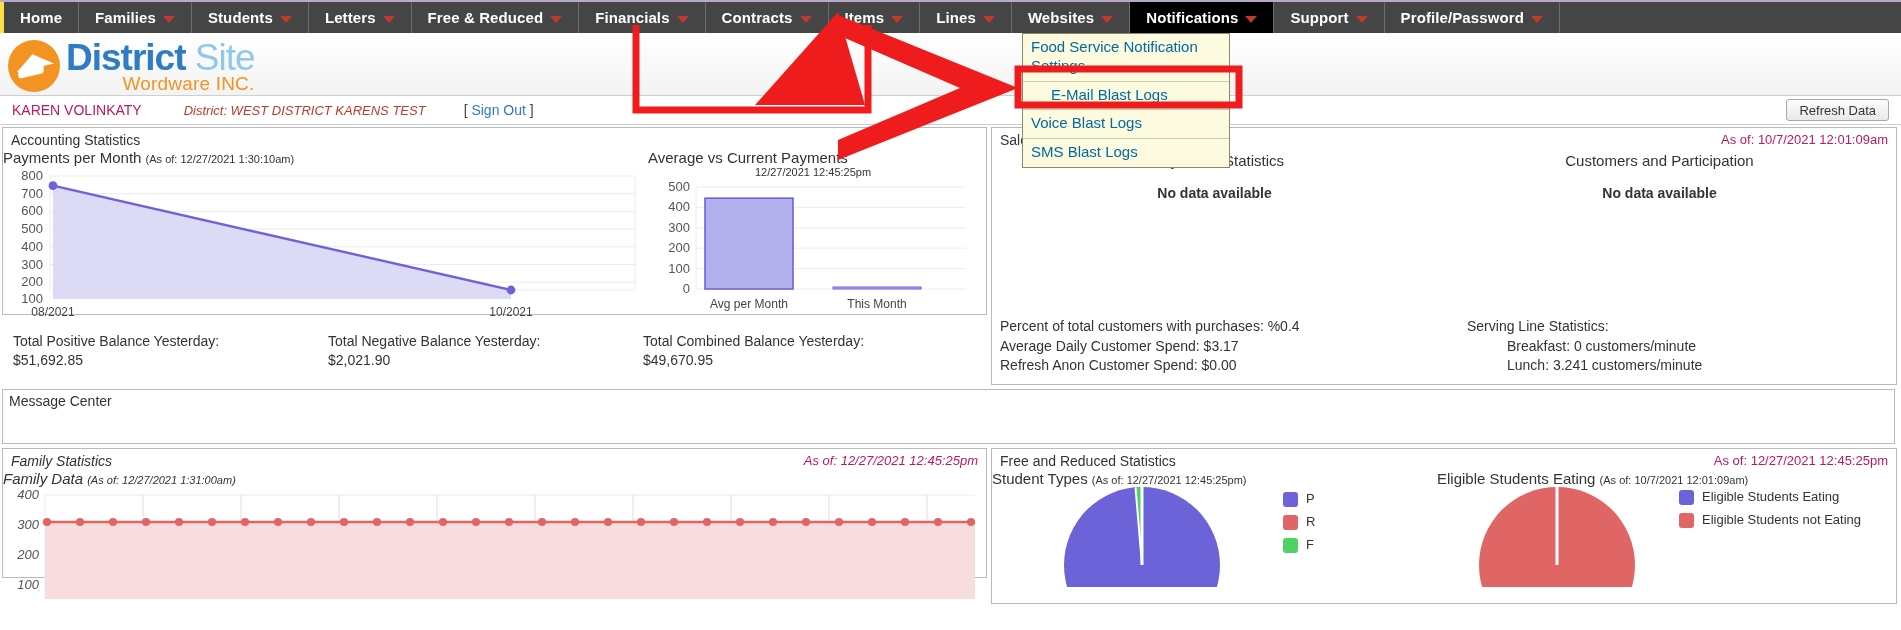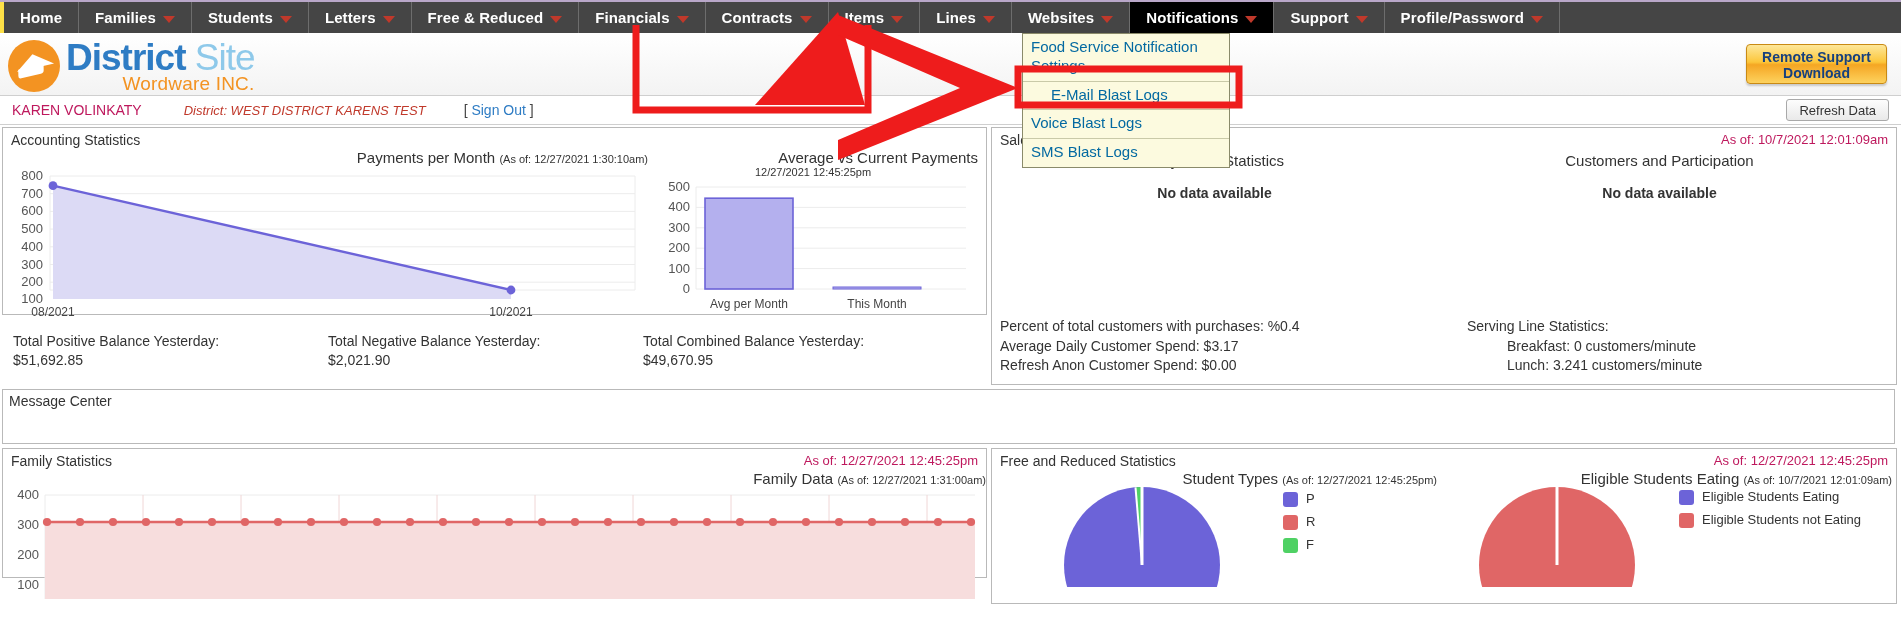--- a/index.html
+++ b/index.html
@@ -146,21 +146,21 @@
     position:relative;
     margin:2px;
   }
   .panel-head {
     font-size:14px; color:#333;
     padding:4px 8px 0 8px;
     display:flex; justify-content:space-between;
   }
   .panel-asof { font-size:13px; color:#be185d; }
   .chart-title {
-    text-align:right; font-size:15px; color:#333;
+    text-align:left; font-size:15px; color:#333;
     margin-top:1px;
   }
   .chart-title .asof { font-size:11px; color:#333; }
   .sub-center { text-align:center; font-size:11px; color:#333; }
 
   
   #accounting { width:985px; height:188px; }
   #acct-charts { display:flex; height:178px; }
   .acct-chart { position:relative; }
   #line-chart-box { width:645px; }
@@ -185,21 +185,21 @@
   #msgcenter {
     width:1893px; height:55px;
     border:1px solid #b9b9b9; margin:2px;
     position:relative;
   }
   #msg-label { position:absolute; left:6px; top:3px; font-size:14px; }
   #msg-text { position:absolute; left:0; right:0; top:20px; text-align:center; font-size:14px; }
   #msg-text a { color:#2e7cc4; text-decoration:none; }
 
   
-  #family { width:985px; height:130px; }
+  #family { width:985px; height:130px;font-style:italic; }
   #freered { width:906px; height:156px; }
 
   
   svg { display:block; }
   .axis-txt { font-family:"Liberation Sans", sans-serif; font-size:13px; fill:#555; }
   .cat-txt { font-family:"Liberation Sans", sans-serif; font-size:12px; fill:#444; }
   .grid { stroke:#ececec; stroke-width:1; }
 
   
   .pielegend { display:flex; flex-direction:column; gap:7px; }
@@ -277,24 +277,20 @@
   <div class="ddrow"><span>SMS Blast Logs</span></div>
 </div>
 
 <div id="logobar">
   <div id="logo">
     <div class="cap"></div>
     <div class="wordmark">
       <div class="wm1"><span class="wm-district">District</span> <span class="wm-site">Site</span></div>
       <div class="wm2">Wordware INC.</div>
     </div>
-  </div>
-  <div id="remote-support">
-    <div>Remote Support</div>
-    <div>Download</div>
   </div>
 </div>
 
 <div id="userbar">
   <span id="username">KAREN VOLINKATY</span>
   <span id="districtname">District: WEST DISTRICT KARENS TEST</span>
   <span id="signout">
     <span>[</span>
     <a>Sign Out</a>
     <span>]</span>

